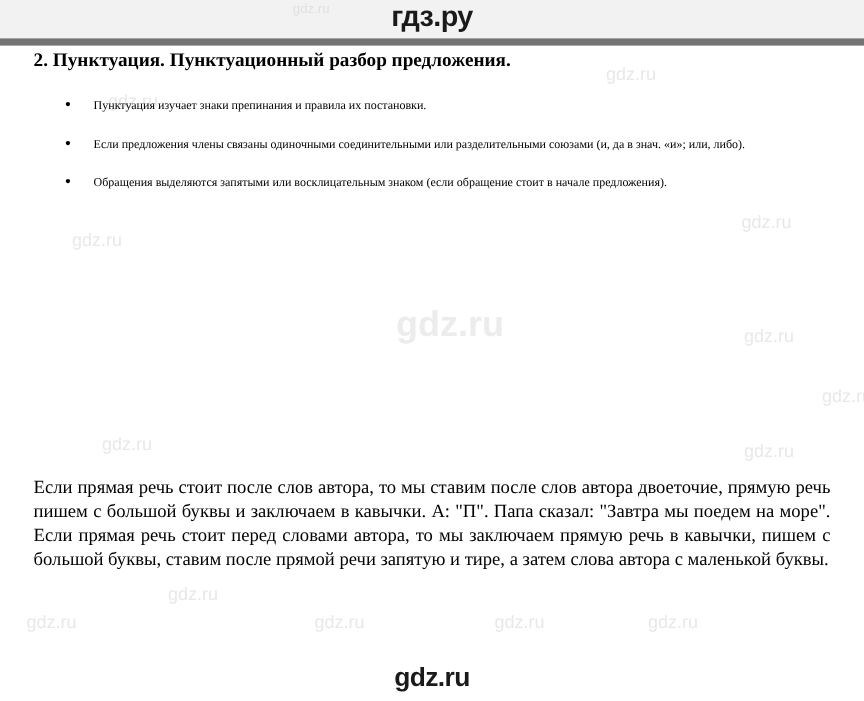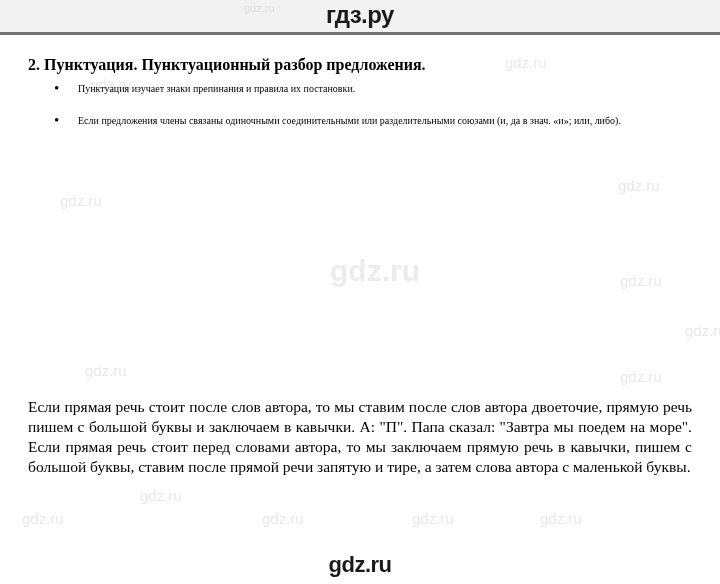--- a/index.html
+++ b/index.html
@@ -17,21 +17,21 @@
   }
 
   
   .top-bar {
     position: absolute;
     top: 0;
     left: 0;
     width: 720px;
     height: 32px;
     background: #f2f2f2;
-    border-bottom: 3px solid #737373;
+    border-bottom: 6px solid #737373;
   }
   .top-logo {
     position: absolute;
     top: 1px;
     left: 50%;
     transform: translateX(-50%);
     font-family: "Liberation Sans", sans-serif;
     font-weight: bold;
     font-size: 24px;
     letter-spacing: -0.5px;
@@ -81,21 +81,21 @@
   .page {
     position: absolute;
     top: 32px;
     left: 0;
     width: 720px;
     height: 552px;
   }
   .doc-title {
     position: absolute;
     left: 28px;
-    top: 24px;
+    top: 10px;
     font-size: 16px;
     font-weight: bold;
     font-family: "Liberation Serif", serif;
   }
   ul.bullets {
     position: absolute;
     left: 28px;
     top: 44px;
     width: 660px;
     margin: 0;
@@ -151,19 +151,20 @@
   <div class="wm" style="left:22px; top:478px;">gdz.ru</div>
   <div class="wm" style="left:262px; top:478px;">gdz.ru</div>
   <div class="wm" style="left:412px; top:478px;">gdz.ru</div>
   <div class="wm" style="left:540px; top:478px;">gdz.ru</div>
 
   <div class="doc-title">2. Пунктуация. Пунктуационный разбор предложения.</div>
 
   <ul class="bullets">
     <li>Пунктуация изучает знаки препинания и правила их постановки.</li>
     <li>Если предложения члены связаны одиночными соединительными или разделительными союзами (и, да в знач. «и»; или, либо).</li>
+    <li>Обращения выделяются запятыми или восклицательным знаком (если обращение стоит в начале предложения).</li>
   </ul>
 
   <div class="para para-1">Если прямая речь стоит после слов автора, то мы ставим после слов автора двоеточие, прямую речь пишем с большой буквы и заключаем в кавычки.  А: "П".   Папа сказал: "Завтра мы поедем на море". Если прямая речь стоит перед словами автора, то мы заключаем прямую речь в кавычки, пишем с большой буквы, ставим после прямой речи запятую и тире, а затем слова автора с маленькой буквы.</div>
 
 </div>
 
 <div class="bottom-logo">gdz.ru</div>
 
 </body></html>

